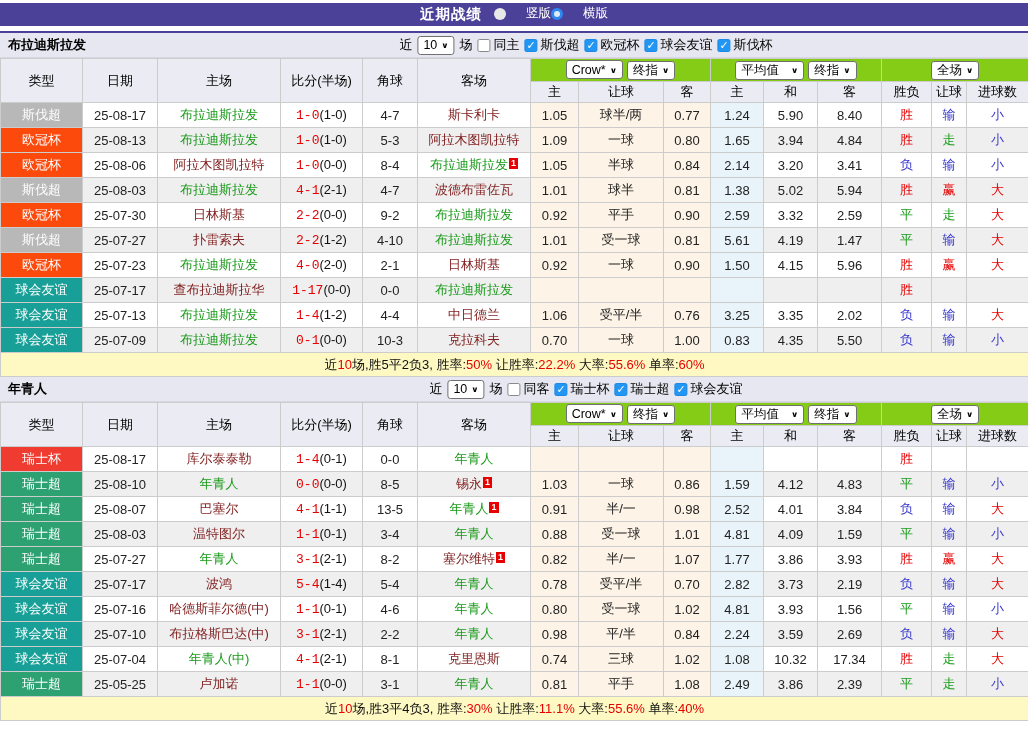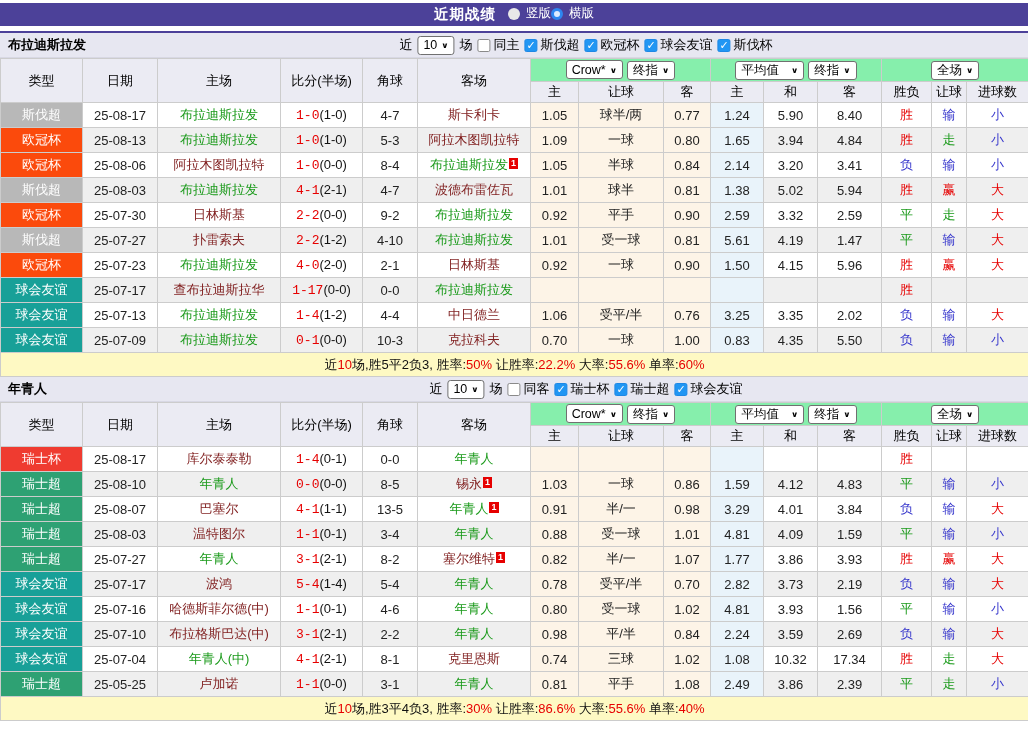--- a/index.html
+++ b/index.html
@@ -3,21 +3,21 @@
 <meta charset="utf-8">
 <style>
   *{box-sizing:border-box;margin:0;padding:0;}
   html,body{background:#fff;}
   body{width:1028px;font-family:"Liberation Sans","DejaVu Sans",sans-serif;color:#222;}
   :root{--purple:#4C4199;--red:#E60000;--green:#1A9A1A;--blue:#3737CC;}
 
   .topgap{height:3px;}
   .titlebar{height:23px;background:var(--purple);display:flex;align-items:center;justify-content:center;gap:12px;color:#fff;}
   .title{font-weight:bold;font-size:14.5px;letter-spacing:1px;}
-  .radio-wrap{display:inline-flex;align-items:center;gap:6px;font-size:12.5px;color:#fff;cursor:pointer;}
+  .radio-wrap{display:inline-flex;align-items:center;gap:20px;font-size:12.5px;color:#fff;cursor:pointer;}
   .radio{width:12px;height:12px;border-radius:50%;background:#E8E8E8;display:inline-block;}
   .radio.sel{width:12px;height:12px;background:#DDEBFF;border:3.5px solid #2E86F0;}
   .gap{height:5px;background:#fff;}
   .pline{height:2px;background:var(--purple);}
 
   .filterbar{height:25px;background:#E7E7F1;position:relative;display:flex;align-items:center;font-size:13px;border-bottom:1px solid #D8D8E4;}
   .team{position:absolute;left:8px;font-weight:bold;color:#000;font-size:13px;}
   .filters{position:absolute;left:50%;transform:translateX(calc(-50% + 72px));display:flex;align-items:center;gap:5px;white-space:nowrap;}
   .flab{color:#000;}
   .cbwrap{display:inline-flex;align-items:center;gap:3px;cursor:pointer;color:#000;}
@@ -25,21 +25,21 @@
   .chk.checked{background:#2196F3;border-color:#1E88E5;}
   .chk.checked::after{content:"✓";position:absolute;left:1px;top:-1px;color:#fff;font-size:11px;font-weight:bold;line-height:13px;}
 
   .selbox{display:inline-flex;align-items:center;background:#fff;border:1px solid #707070;border-radius:3px;height:19px;padding:1px 5px;font-size:12.5px;color:#000;cursor:pointer;}
   .selbox::after{content:"∨";font-size:9px;font-weight:bold;margin-left:4px;transform:scaleY(.85);}
   .selbox.wide::after{margin-left:12px;}
 
   table.results{width:1028px;border-collapse:collapse;table-layout:fixed;font-size:13px;}
   table.results th,table.results td{border:1px solid #CCCCCC;text-align:center;overflow:hidden;white-space:nowrap;padding:0;}
   th.sta{background:#EBEBF3;font-weight:normal;color:#000;}
-  th.grp{background:#86efac;height:23px;font-weight:normal;}
+  th.grp{background:#84cc16;height:23px;font-weight:normal;}
   th.grp .selbox{margin:0 2px;}
   th.sub{background:#EBEBF3;font-weight:normal;height:21px;color:#000;}
   tbody td{height:25px;background:#fff;}
   td.badge{color:#fff;font-size:13px;}
   tr.alt td.plain{background:#EFEFEF;}
   td.crow{background:#FDF4E7;}
   td.avgh{background:#E9F3FA;}
   .tname{color:#7f1d1d;text-decoration:none;cursor:pointer;}
   .tname.focus{color:var(--green);}
   .card{display:inline-block;background:#E60000;color:#fff;font-size:9px;font-weight:bold;line-height:11px;padding:0 2px;margin-left:1px;vertical-align:3px;}
@@ -425,21 +425,21 @@
           <tr>
             <td class="badge" style="background: rgb(46, 161, 115);">瑞士超</td>
             <td class="plain">25-08-07</td>
             <td class="plain teamtd"><span class="tname">巴塞尔</span></td>
             <td class="plain"><span class="sred">4-1</span><span class="sblk">(1-1)</span></td>
             <td class="plain">13-5</td>
             <td class="plain teamtd"><span class="tname focus">年青人</span><span class="card">1</span></td>
             <td class="crow">0.91</td>
             <td class="crow">半/一</td>
             <td class="crow">0.98</td>
-            <td class="avgh">3.29</td>
+            <td class="avgh">2.52</td>
             <td class="plain">4.01</td>
             <td class="plain">3.84</td>
             <td class="plain"><span class="cb">负</span></td>
             <td class="plain"><span class="cb">输</span></td>
             <td class="plain"><span class="cr">大</span></td>
           </tr>
           <tr class="alt">
             <td class="badge" style="background: rgb(46, 161, 115);">瑞士超</td>
             <td class="plain">25-08-03</td>
             <td class="plain teamtd"><span class="tname">温特图尔</span></td>
@@ -552,18 +552,18 @@
             <td class="crow">平手</td>
             <td class="crow">1.08</td>
             <td class="avgh">2.49</td>
             <td class="plain">3.86</td>
             <td class="plain">2.39</td>
             <td class="plain"><span class="cg">平</span></td>
             <td class="plain"><span class="cg">走</span></td>
             <td class="plain"><span class="cb">小</span></td>
           </tr>
           <tr class="sumrow">
-            <td class="sumcell" colspan="15"><span class="sk">近</span><span class="sr">10</span><span class="sk">场,胜3平4负3, 胜率:</span><span class="sr">30%</span><span class="sk"> 让胜率:</span><span class="sr">86.6%</span><span class="sk"> 大率:</span><span class="sr">55.6%</span><span class="sk"> 单率:</span><span class="sr">40%</span></td>
+            <td class="sumcell" colspan="15"><span class="sk">近</span><span class="sr">10</span><span class="sk">场,胜3平4负3, 胜率:</span><span class="sr">30%</span><span class="sk"> 让胜率:</span><span class="sr">11.1%</span><span class="sk"> 大率:</span><span class="sr">55.6%</span><span class="sk"> 单率:</span><span class="sr">40%</span></td>
           </tr>
         </tbody>
       </table>
     </div>
   </div>
 
 </body></html>

